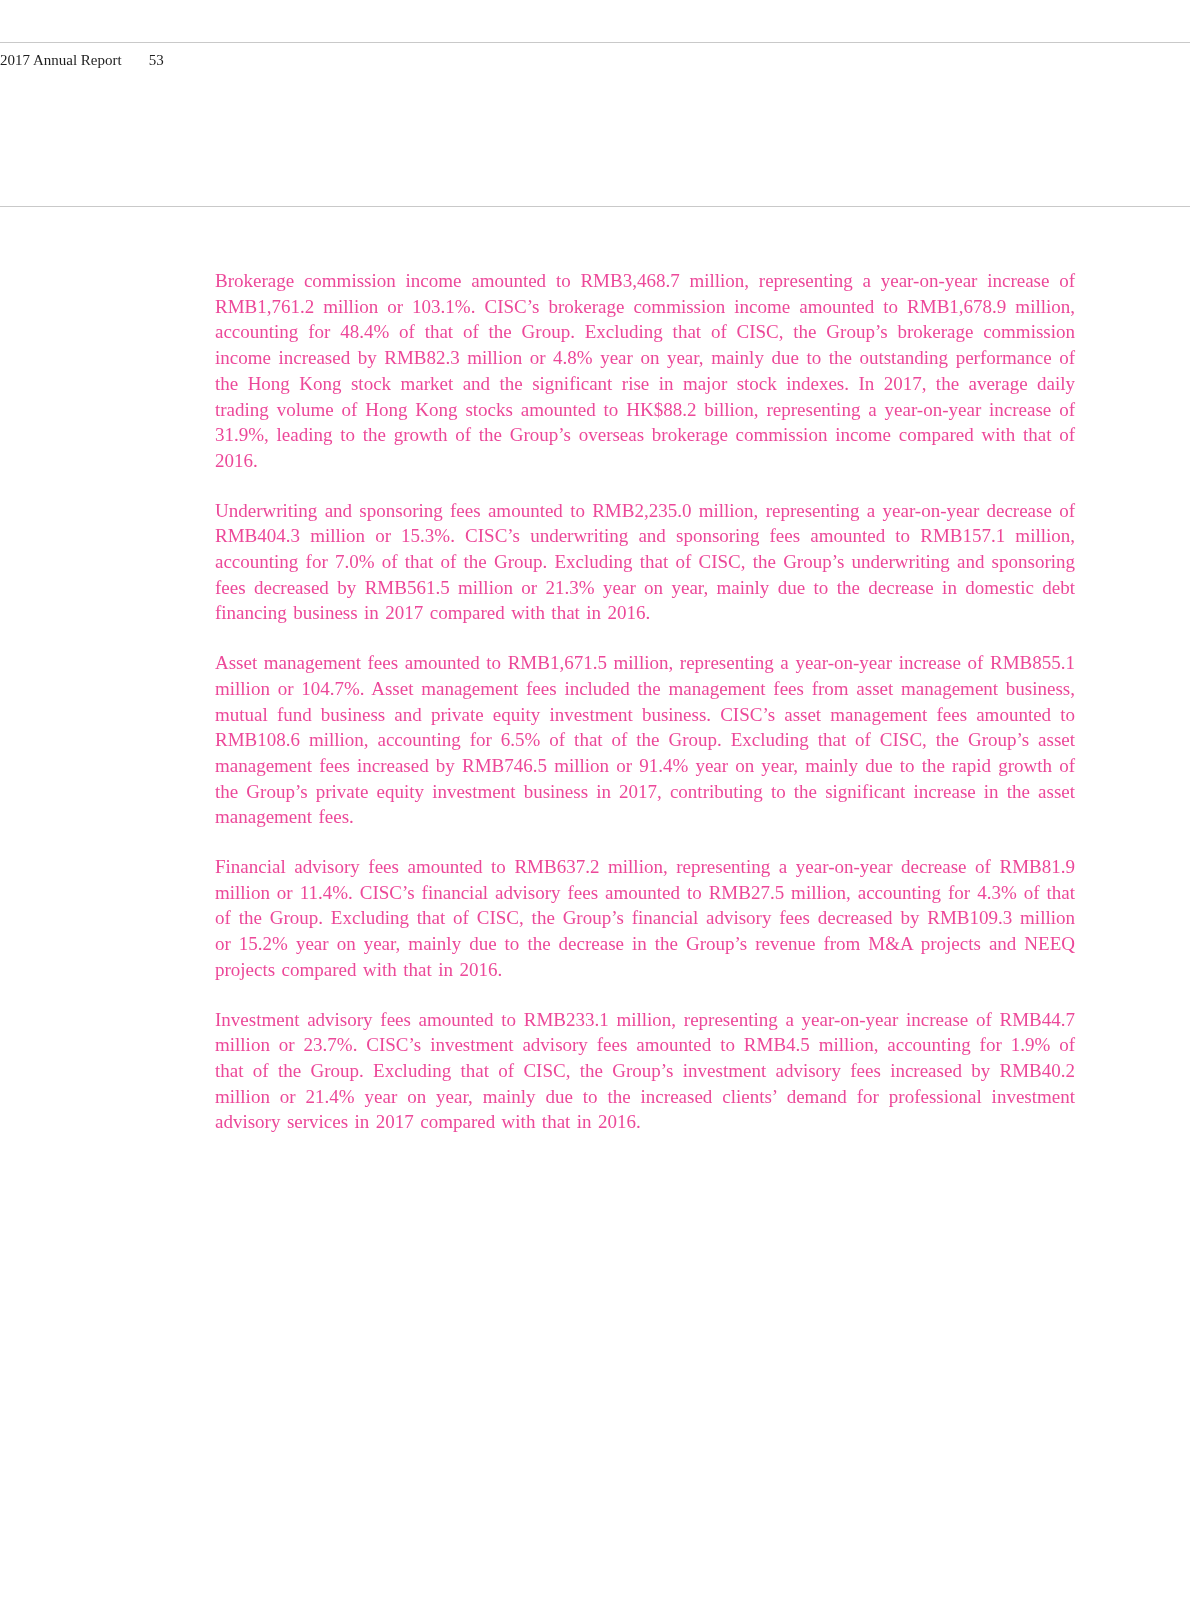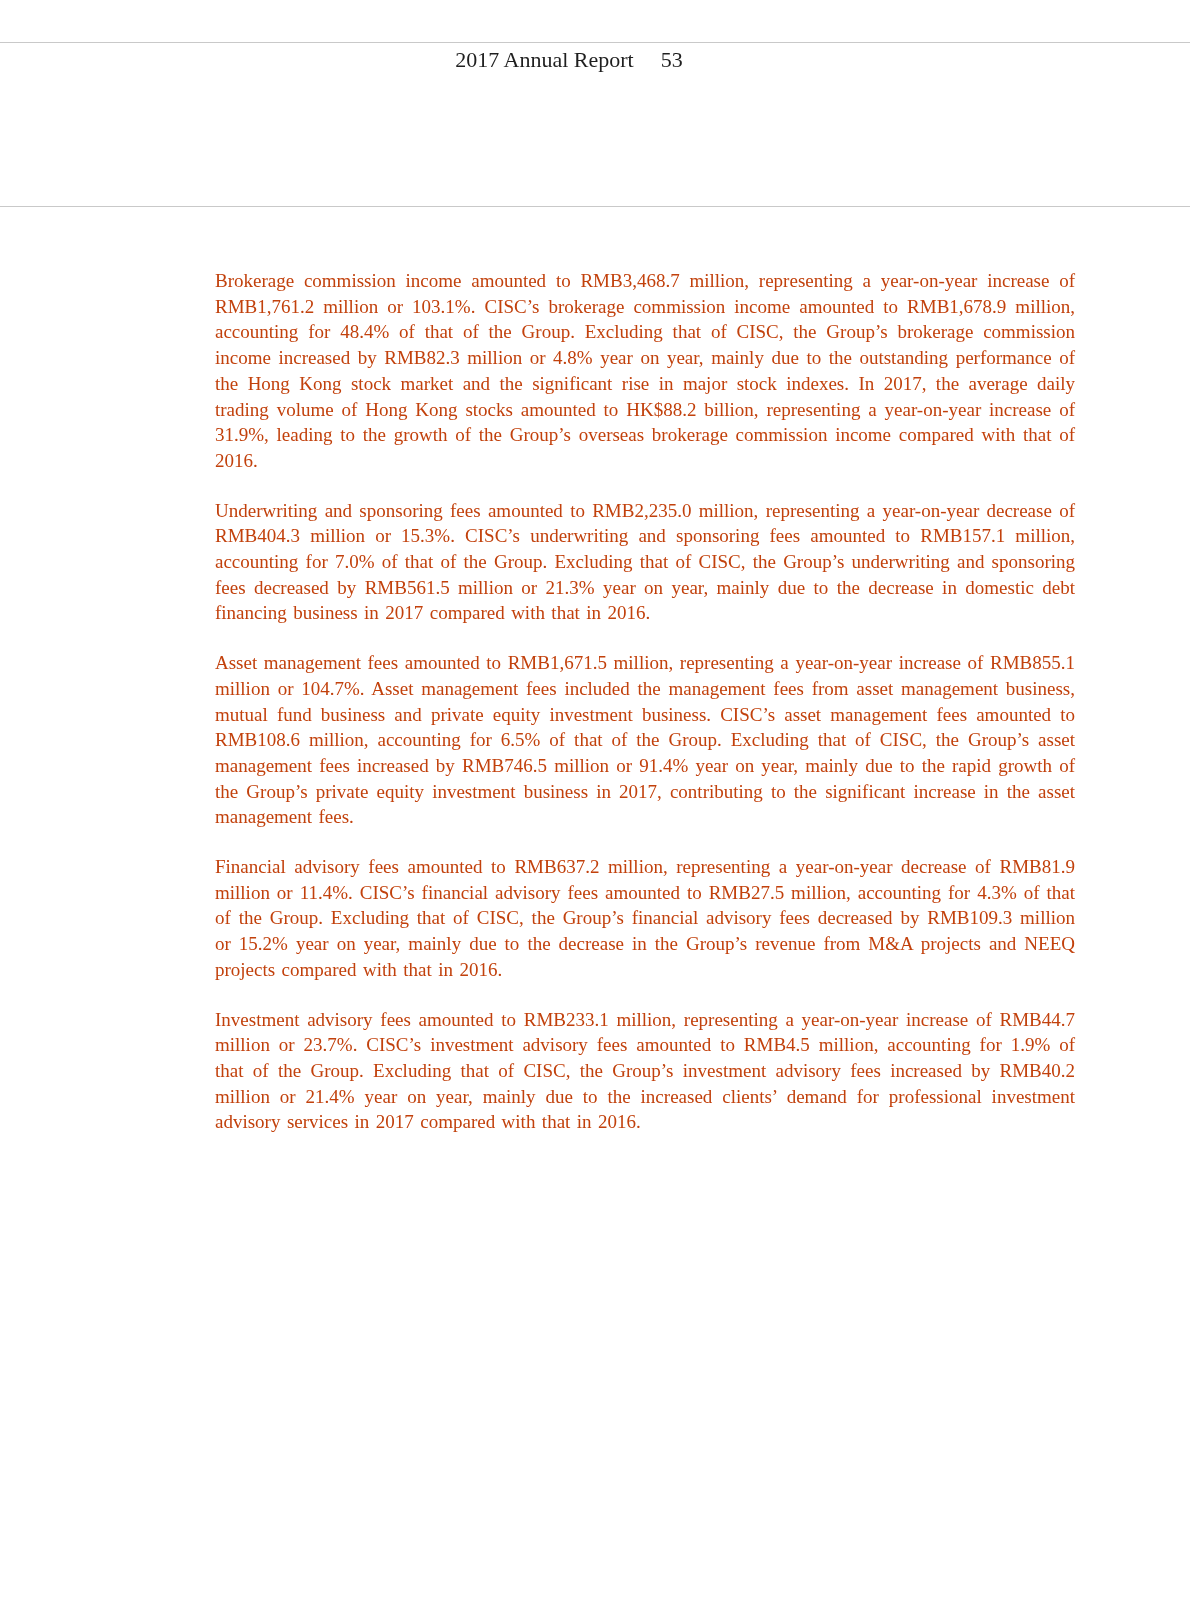--- a/index.html
+++ b/index.html
@@ -23,22 +23,22 @@
     height: 0;
     border-top: 1px solid #c9c9c9;
   }
   .rule-top { top: 42px; }
   .rule-second { top: 206px; }
   .page-header {
     position: absolute;
     top: 48px;
     left: 0;
     width: 1138px; 
-    text-align: center;
-    font-size: 22px;
+    text-align: left;
+    font-size: 15px;
     line-height: 24px;
     color: #1f1f1f;
     white-space: nowrap;
   }
   .page-header .page-number {
     display: inline-block;
     margin-left: 27px;
   }
   .content {
     position: absolute;
@@ -46,21 +46,21 @@
     left: 215px;
     width: 860px;
   }
   .content p {
     margin: 0 0 24px 0;
     font-size: 19px;
     line-height: 25.7px;
     text-align: justify;
     text-justify: inter-word;
     word-spacing: 0.09em;
-    color: #c2410c;
+    color: #ec4899;
   }
   .content p:last-child { margin-bottom: 16px; }
 </style>
 </head>
 <body>
 
 <div class="page">
 
   <div class="rule rule-top"></div>
 

